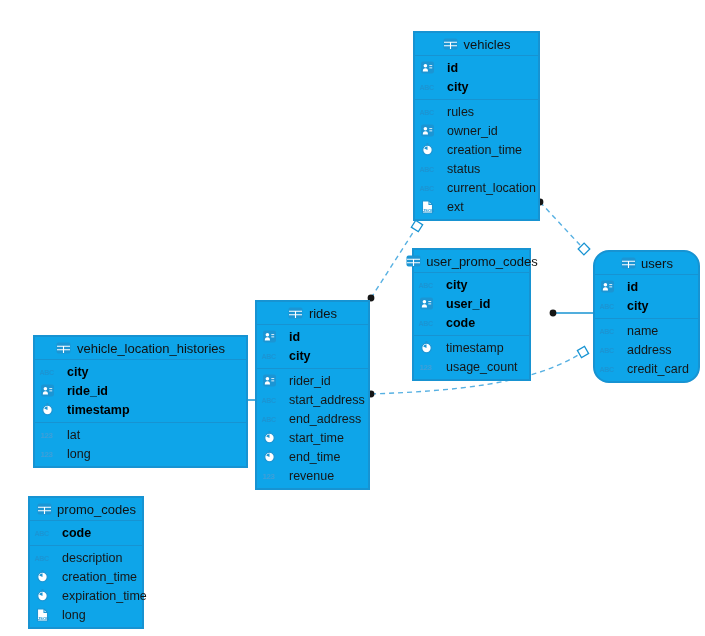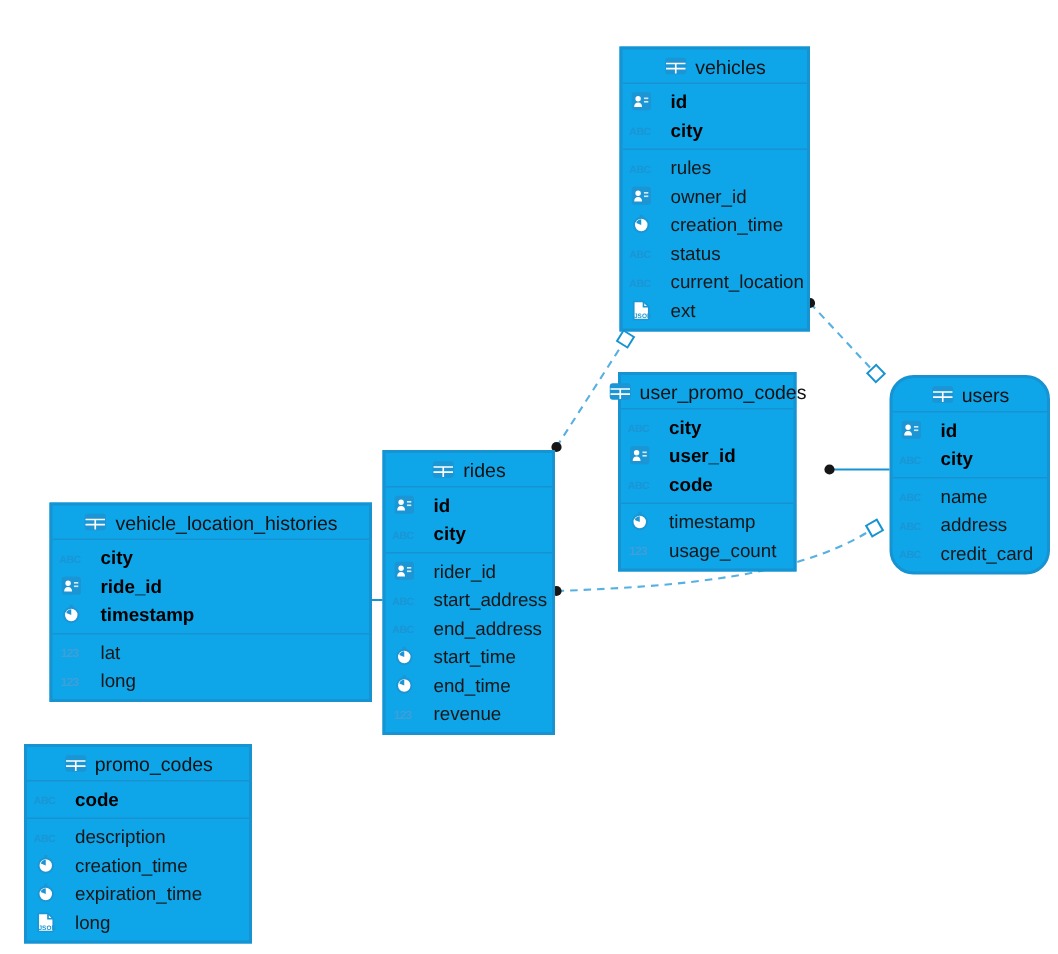--- a/index.html
+++ b/index.html
@@ -400,21 +400,21 @@
         <div class="row">
           <span class="icon">
             <svg width="14" height="10" viewBox="0 0 14 10">
               <text x="0.5" y="8" font-family="Liberation Sans,sans-serif" font-size="8" font-weight="bold" fill="#3f9fd8" letter-spacing="-0.5">123</text>
             </svg>
           </span>
           <span class="lbl">long</span>
         </div>
       </div>
     </div>
-    <div class="tbl" style="left: 16px; top: 496px; width: 152px;">
+    <div class="tbl" style="left: 28px; top: 496px; width: 116px;">
       <div class="hdr">
         <span class="icon">
           <svg width="15" height="12" viewBox="0 0 15 12">
             <rect x="0.5" y="0.5" width="14" height="11" rx="2" fill="#1b95d4"></rect>
             <path d="M1 4.3 H14 M7.5 4.3 V11 M1 7.7 H14" stroke="#fff" stroke-width="1.1" fill="none"></path>
           </svg>
         </span>
         <span class="tbl-name">promo_codes</span>
       </div>
       <div class="sec pk">

